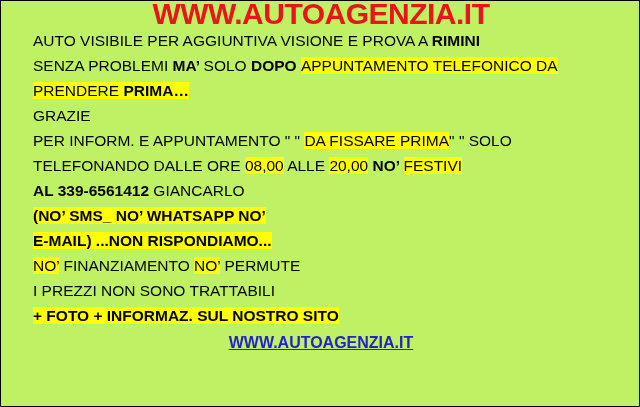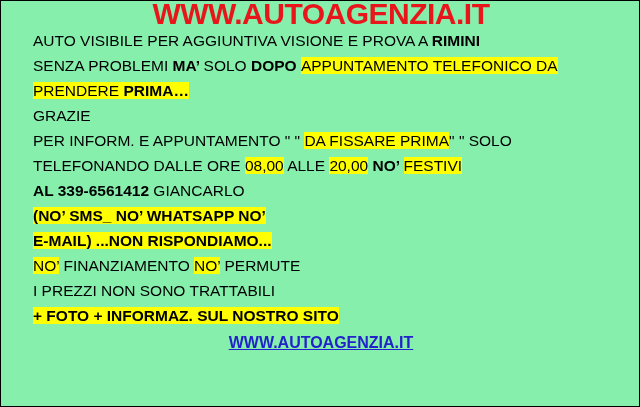--- a/index.html
+++ b/index.html
@@ -13,21 +13,21 @@
     font-family: "Liberation Sans", sans-serif;
     overflow: hidden;
     position: relative;
   }
   .page {
     position: relative;
     width: 640px;
     height: 407px;
     box-sizing: border-box;
     border: 1px solid #000000;
-    background: #86efac;
+    background: #bef264;
   }
   .watermark {
     position: absolute;
     top: -4px;
     left: 18px;
     width: 604px;
     text-align: center;
     font-size: 30px;
     font-weight: bold;
     color: #e8161a;

